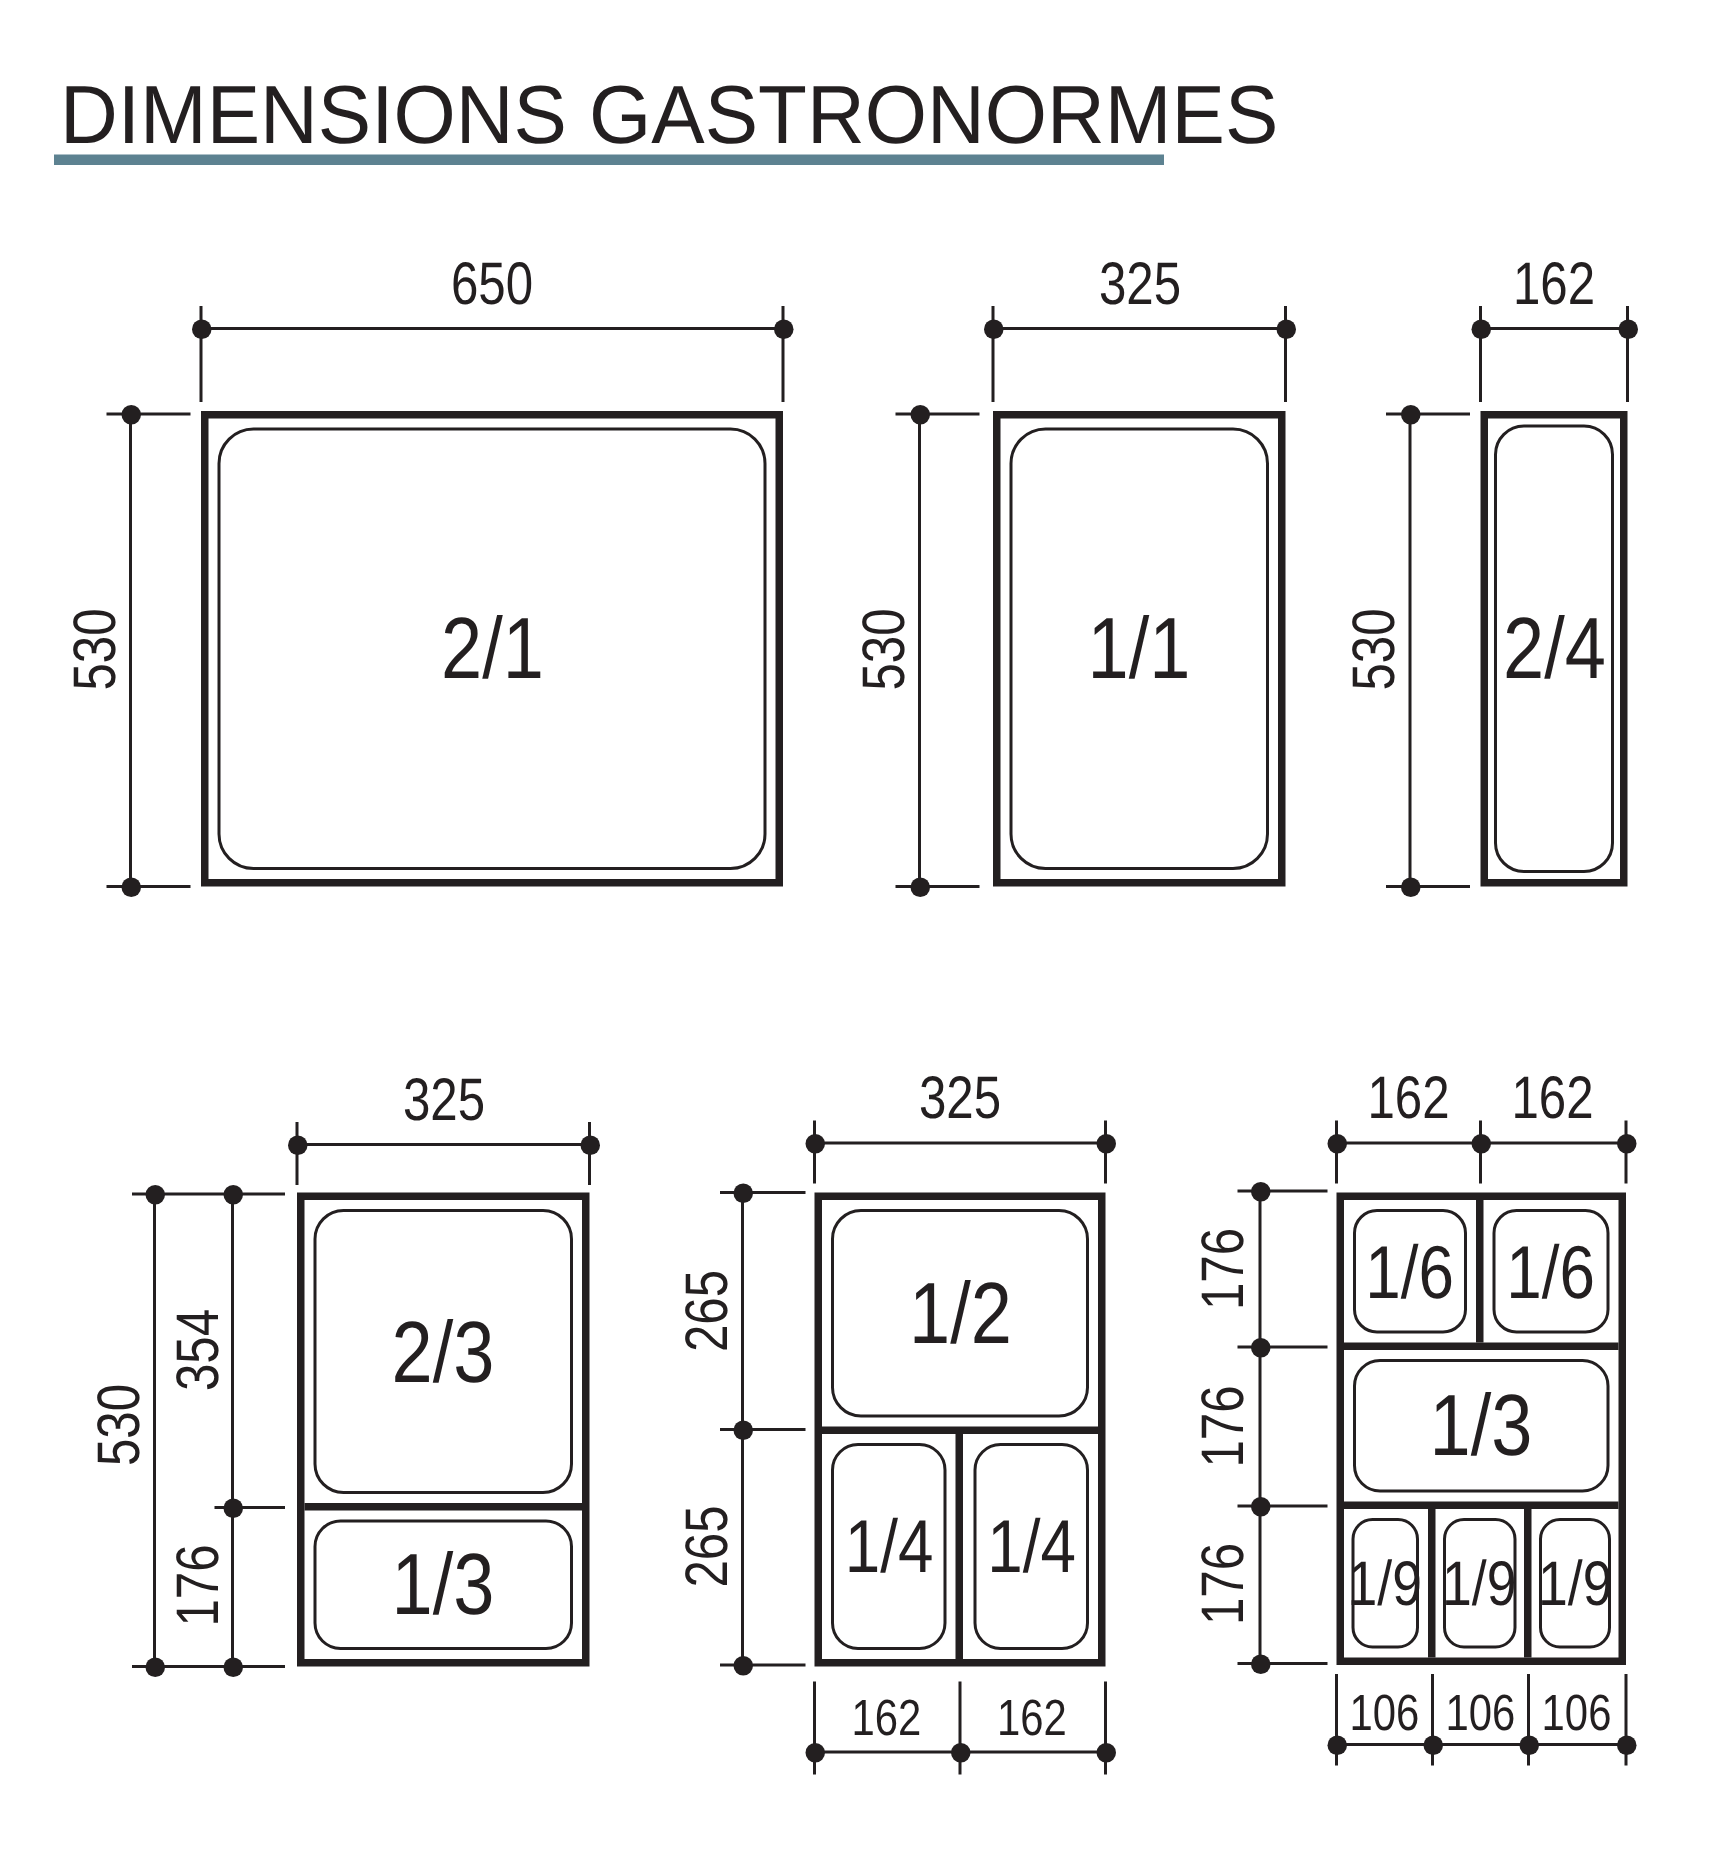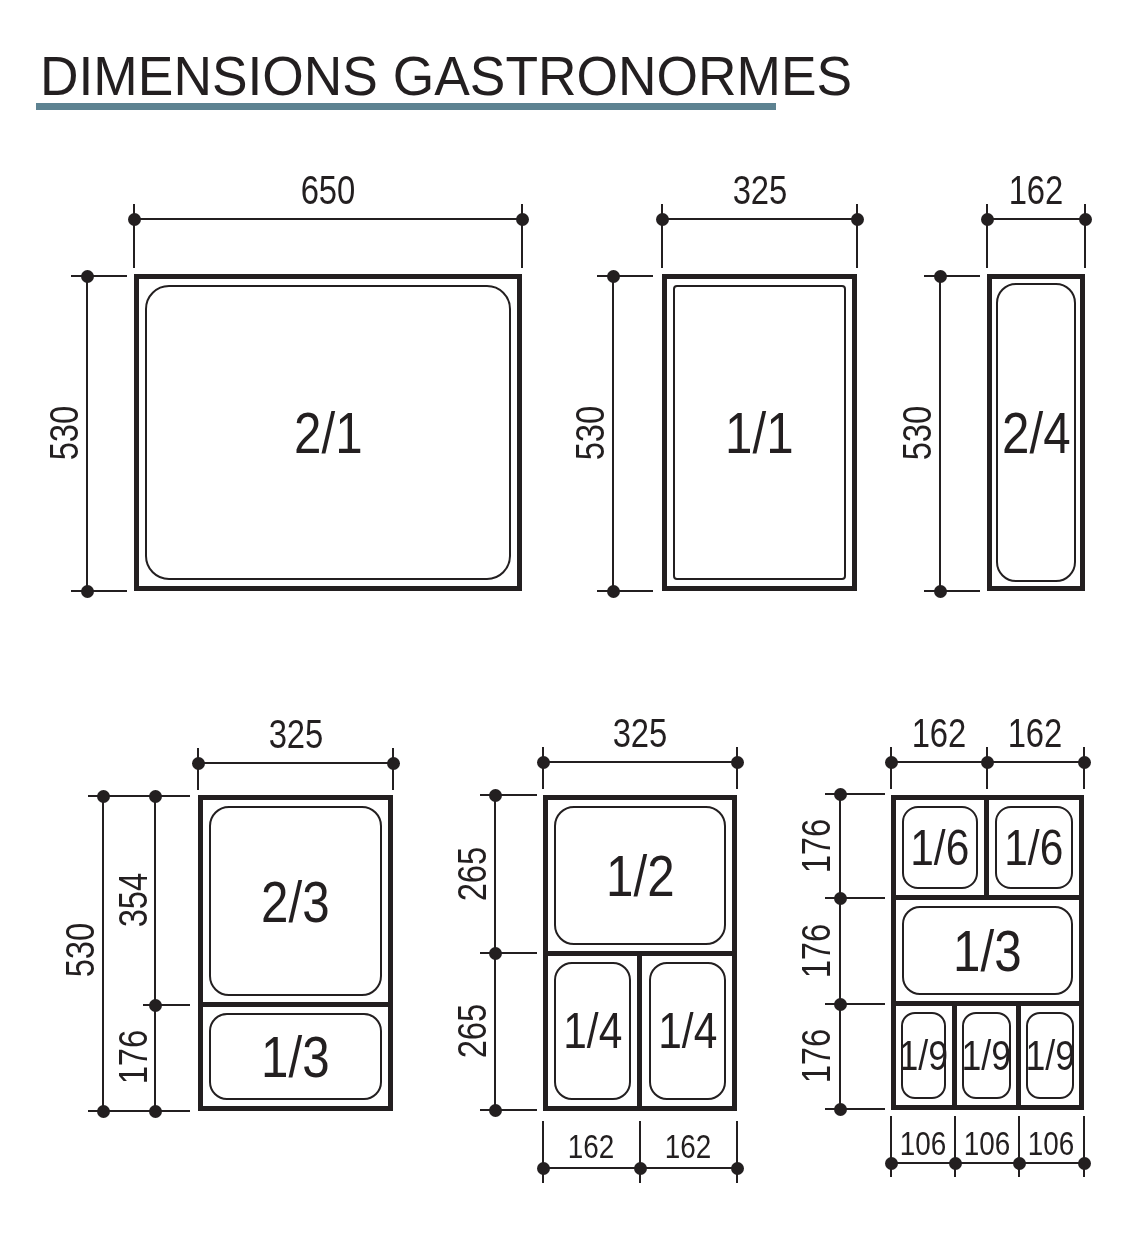--- a/index.html
+++ b/index.html
@@ -64,21 +64,21 @@
     <div class="vline" style="left:86px;top:276px;height:315px;"></div>
     <div class="hline" style="left:71px;top:275px;width:56px;"></div>
     <div class="hline" style="left:71px;top:590px;width:56px;"></div>
     <div class="dot" style="left:81px;top:270px;"></div>
     <div class="dot" style="left:81px;top:585px;"></div>
     <div class="dim vert" style="left:64px;top:433px;">530</div>
   </div>
 
   <div>
     <div class="outer" style="left:662px;top:274px;width:195px;height:317px;"></div>
-    <div class="pan" style="left:673px;top:285px;width:173px;height:295px;border-radius:4px;">
+    <div class="pan" style="left:673px;top:285px;width:173px;height:295px;border-radius:24px;">
       <span class="pan-label xl">1/1</span>
     </div>
 
     <div class="hline" style="left:662px;top:218px;width:195px;"></div>
     <div class="vline" style="left:661px;top:204px;height:64px;"></div>
     <div class="vline" style="left:856px;top:204px;height:64px;"></div>
     <div class="dot" style="left:656px;top:213px;"></div>
     <div class="dot" style="left:851px;top:213px;"></div>
     <div class="dim" style="left:760px;top:190px;">325</div>
 

